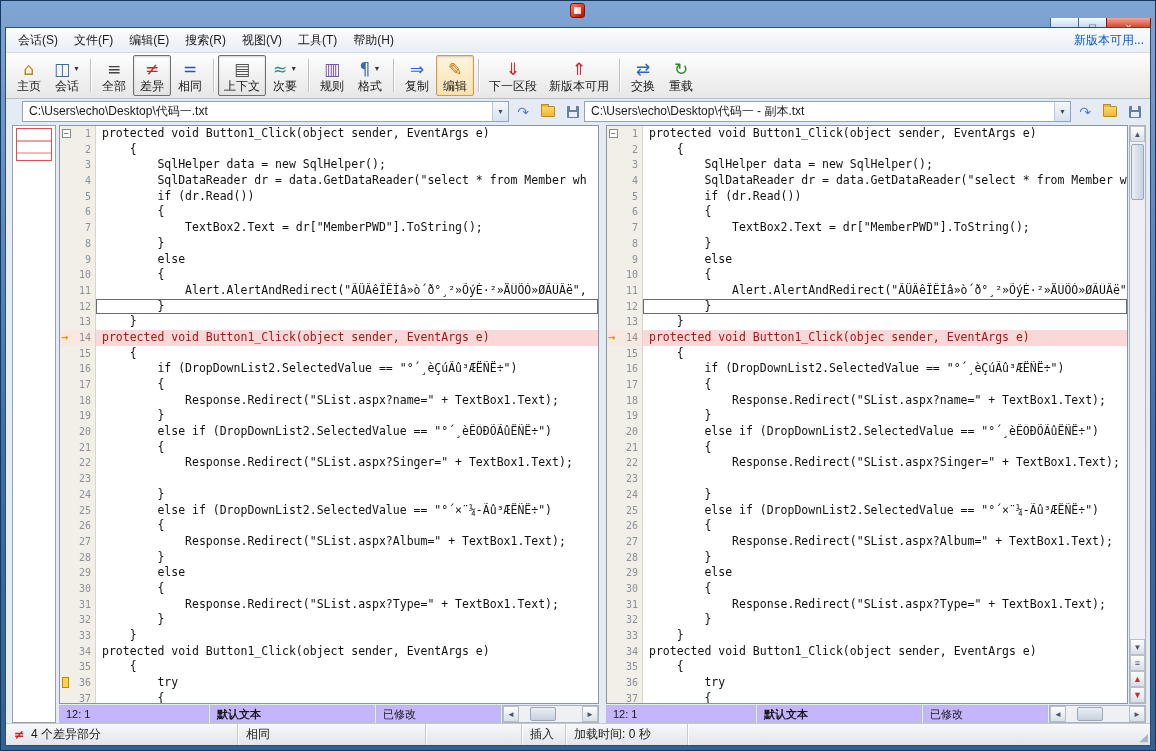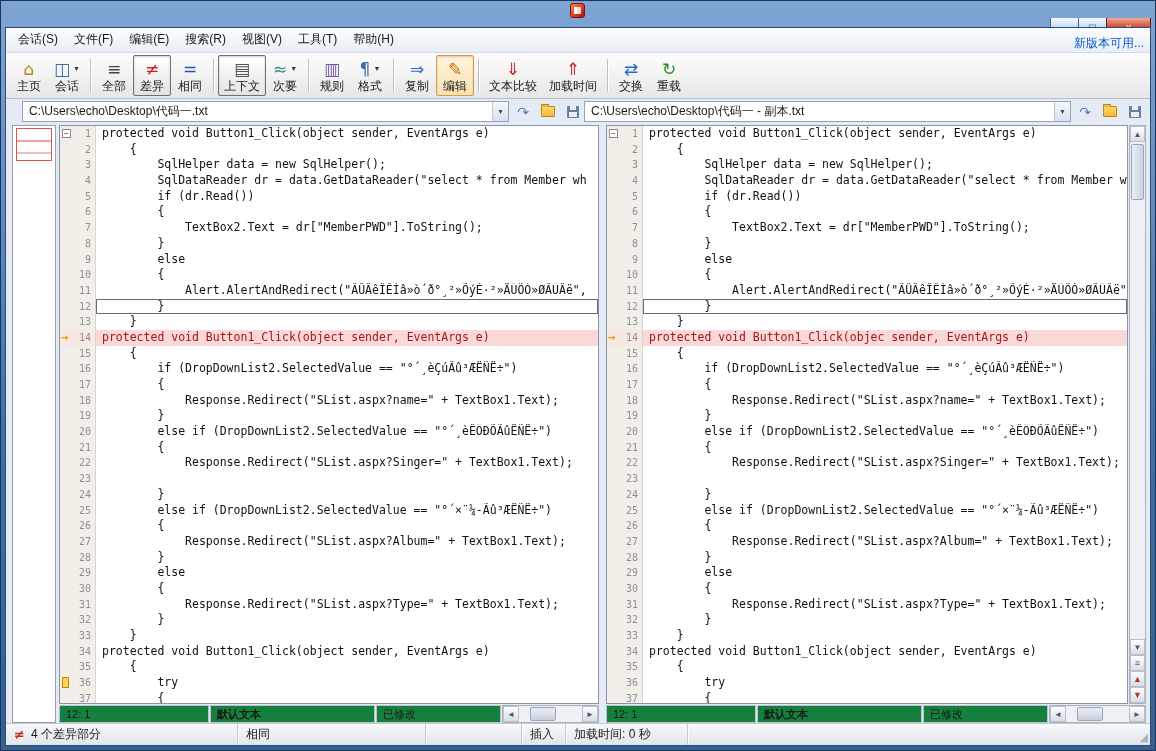--- a/index.html
+++ b/index.html
@@ -23,21 +23,21 @@
     color:#15365c;background:linear-gradient(#f4f9ff,#cfe0f3 45%,#a8c6e6);border:1px solid #44658c;border-top:none;}
   .winbtn.min{width:29px;border-radius:0 0 0 4px;}
   .winbtn.max{width:27px;border-left:none;border-right:none;}
   .winbtn.close{width:45px;border-radius:0 0 4px 0;color:#fff;
     background:linear-gradient(#f2a695,#d6583f 45%,#b02d12);border-color:#6e1d0d;}
 
   
   .client{flex:1;margin:0 4px 4px;display:flex;flex-direction:column;min-height:0;
     background:#e4ebf5;border:1px solid #2c4d79;}
 
-  .menubar{height:25px;flex:none;display:flex;align-items:flex-end;padding:0 6px 0 4px;
+  .menubar{height:25px;flex:none;display:flex;align-items:center;padding:0 6px 0 4px;
     background:linear-gradient(#fbfcfe,#e9eef6);border-bottom:1px solid #d3dae4;}
   .menu-item{padding:4px 8px;cursor:default;}
   .update-link{margin-left:auto;color:#0a58c8;cursor:pointer;}
 
   
   .toolbar{height:46px;flex:none;display:flex;align-items:stretch;padding:2px 4px;
     background:linear-gradient(#fdfdfd,#e7e7e7);border-bottom:1px solid #b9bec6;}
   .tbtn{min-width:38px;padding:1px 5px;display:flex;flex-direction:column;align-items:center;
     justify-content:center;border:1px solid transparent;border-radius:2px;cursor:default;}
   .tbtn .ticon{display:flex;align-items:center;height:21px;}
@@ -98,21 +98,21 @@
     background:#eef0f4;border:1px solid #aab2bf;}
   .sbtn{height:16px;flex:none;display:flex;align-items:center;justify-content:center;font-size:8px;
     color:#4a5568;background:linear-gradient(#fdfdfd,#d9dee6);border:1px solid #b8c0cc;}
   .strack{flex:1;position:relative;}
   .sthumb{position:absolute;left:1px;right:1px;top:2px;height:56px;border:1px solid #9aa6ba;border-radius:2px;
     background:linear-gradient(90deg,#eaeef4,#c9d1de);}
   .navglyph{font-size:9px;}
 
   
   .pstat{height:18px;flex:none;display:flex;margin-top:1px;font-size:11px;}
-  .pcell{border:1px solid #b7c0ce;background:#15803d;display:flex;align-items:center;
+  .pcell{border:1px solid #b7c0ce;background:#c4b5fd;display:flex;align-items:center;
     padding:0 6px;margin-right:1px;white-space:nowrap;overflow:hidden;}
   .pcell.pos{width:150px;flex:none;}
   .pcell.fmt{width:165px;flex:none;font-weight:bold;}
   .pcell.mod{width:125px;flex:none;}
   .hscroll{flex:1;display:flex;border:1px solid #aab2bf;background:#eef0f4;min-width:0;}
   .hbtn{width:16px;flex:none;display:flex;align-items:center;justify-content:center;font-size:8px;
     color:#4a5568;background:linear-gradient(#fdfdfd,#d9dee6);border:1px solid #b8c0cc;}
   .htrack{flex:1;position:relative;}
   .hthumb{position:absolute;top:1px;bottom:1px;left:18%;width:26px;border:1px solid #9aa6ba;border-radius:2px;
     background:linear-gradient(#eaeef4,#c9d1de);}
@@ -230,27 +230,27 @@
           <div class="ticon">
             <span class="glyph" style="color: rgb(192, 112, 0);">✎</span>
           </div>
           <div class="lbl">编辑</div>
         </div>
         <div class="tsep"></div>
         <div class="tbtn">
           <div class="ticon">
             <span class="glyph" style="color: rgb(204, 34, 34);">⇓</span>
           </div>
-          <div class="lbl">文本比较</div>
+          <div class="lbl">下一区段</div>
         </div>
         <div class="tbtn">
           <div class="ticon">
             <span class="glyph" style="color: rgb(204, 34, 34);">⇑</span>
           </div>
-          <div class="lbl">加载时间</div>
+          <div class="lbl">新版本可用</div>
         </div>
         <div class="tsep"></div>
         <div class="tbtn">
           <div class="ticon">
             <span class="glyph" style="color: rgb(42, 102, 204);">⇄</span>
           </div>
           <div class="lbl">交换</div>
         </div>
         <div class="tbtn">
           <div class="ticon">

